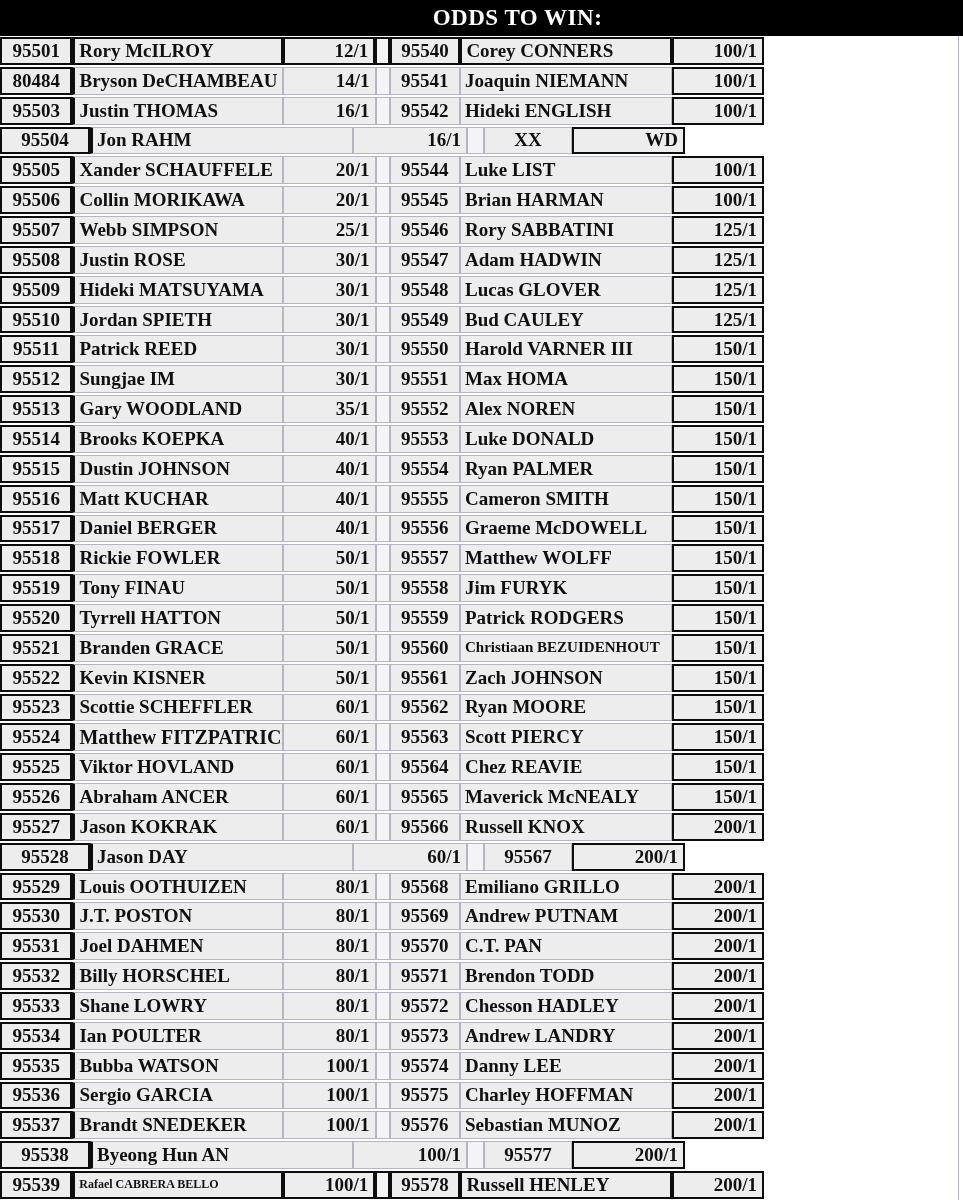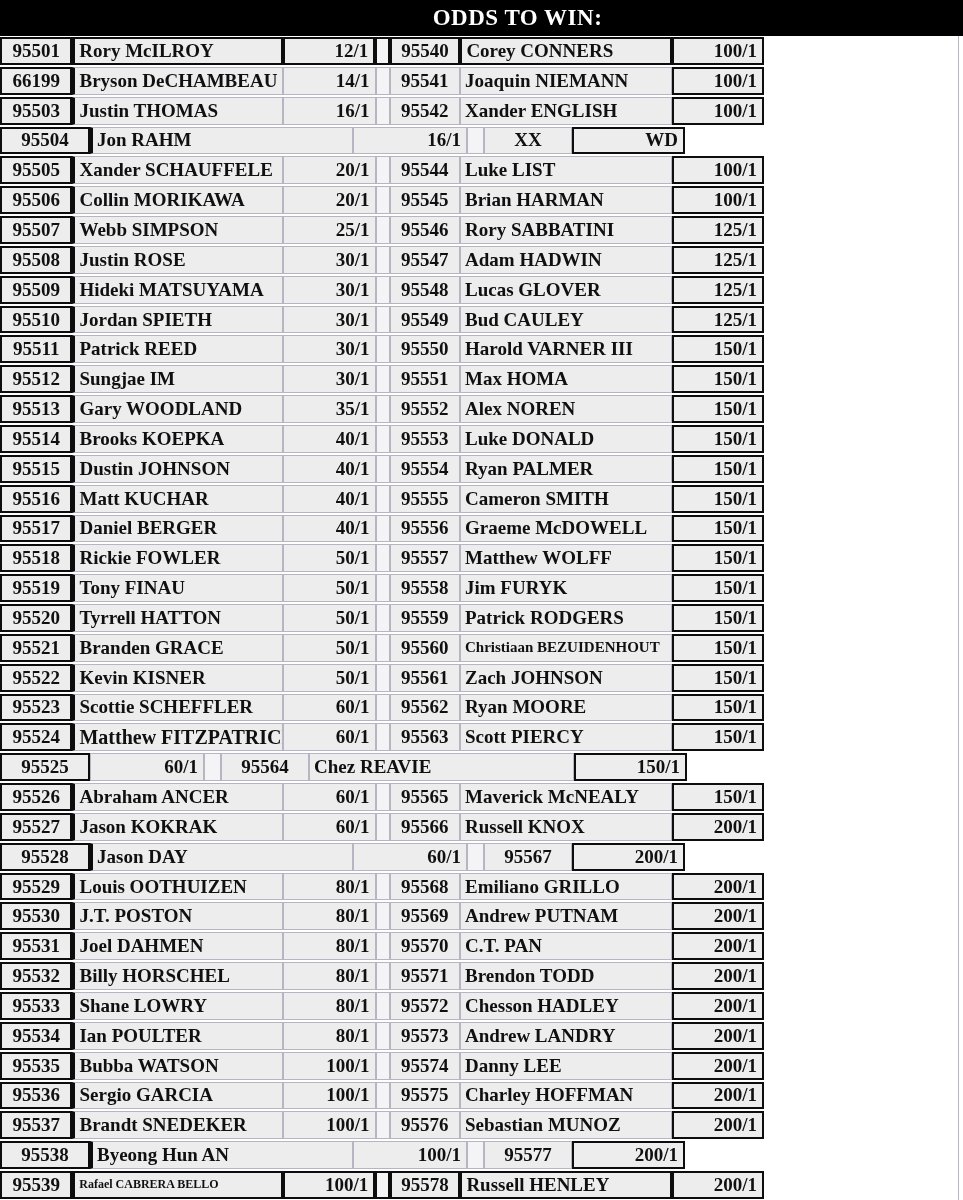--- a/index.html
+++ b/index.html
@@ -60,35 +60,35 @@
       <div class="row hv">
         <div class="cell cA box num">95501</div>
         <div class="cell cB thin name">Rory McILROY</div>
         <div class="cell cC thin odds">12/1</div>
         <div class="cell cD thin"></div>
         <div class="cell cE thin num">95540</div>
         <div class="cell cF thin name">Corey CONNERS</div>
         <div class="cell cG box odds">100/1</div>
       </div>
       <div class="row">
-        <div class="cell cA box num">66199</div>
+        <div class="cell cA box num">80484</div>
         <div class="cell cB thin name">Bryson DeCHAMBEAU</div>
         <div class="cell cC thin odds">14/1</div>
         <div class="cell cD thin"></div>
         <div class="cell cE thin num">95541</div>
         <div class="cell cF thin name">Joaquin NIEMANN</div>
         <div class="cell cG box odds">100/1</div>
       </div>
       <div class="row">
         <div class="cell cA box num">95503</div>
         <div class="cell cB thin name">Justin THOMAS</div>
         <div class="cell cC thin odds">16/1</div>
         <div class="cell cD thin"></div>
         <div class="cell cE thin num">95542</div>
-        <div class="cell cF thin name">Xander ENGLISH</div>
+        <div class="cell cF thin name">Hideki ENGLISH</div>
         <div class="cell cG box odds">100/1</div>
       </div>
       <div class="row">
         <div class="cell cA box num">95504</div>
         <div class="cell cB thin name">Jon RAHM</div>
         <div class="cell cC thin odds">16/1</div>
         <div class="cell cD thin"></div>
         <div class="cell cE thin num">XX</div>
         <div class="cell cG box odds">WD</div>
       </div>
@@ -267,20 +267,21 @@
         <div class="cell cA box num">95524</div>
         <div class="cell cB thin name sz-m">Matthew FITZPATRICK</div>
         <div class="cell cC thin odds">60/1</div>
         <div class="cell cD thin"></div>
         <div class="cell cE thin num">95563</div>
         <div class="cell cF thin name">Scott PIERCY</div>
         <div class="cell cG box odds">150/1</div>
       </div>
       <div class="row">
         <div class="cell cA box num">95525</div>
+        <div class="cell cB thin name">Viktor HOVLAND</div>
         <div class="cell cC thin odds">60/1</div>
         <div class="cell cD thin"></div>
         <div class="cell cE thin num">95564</div>
         <div class="cell cF thin name">Chez REAVIE</div>
         <div class="cell cG box odds">150/1</div>
       </div>
       <div class="row">
         <div class="cell cA box num">95526</div>
         <div class="cell cB thin name">Abraham ANCER</div>
         <div class="cell cC thin odds">60/1</div>

